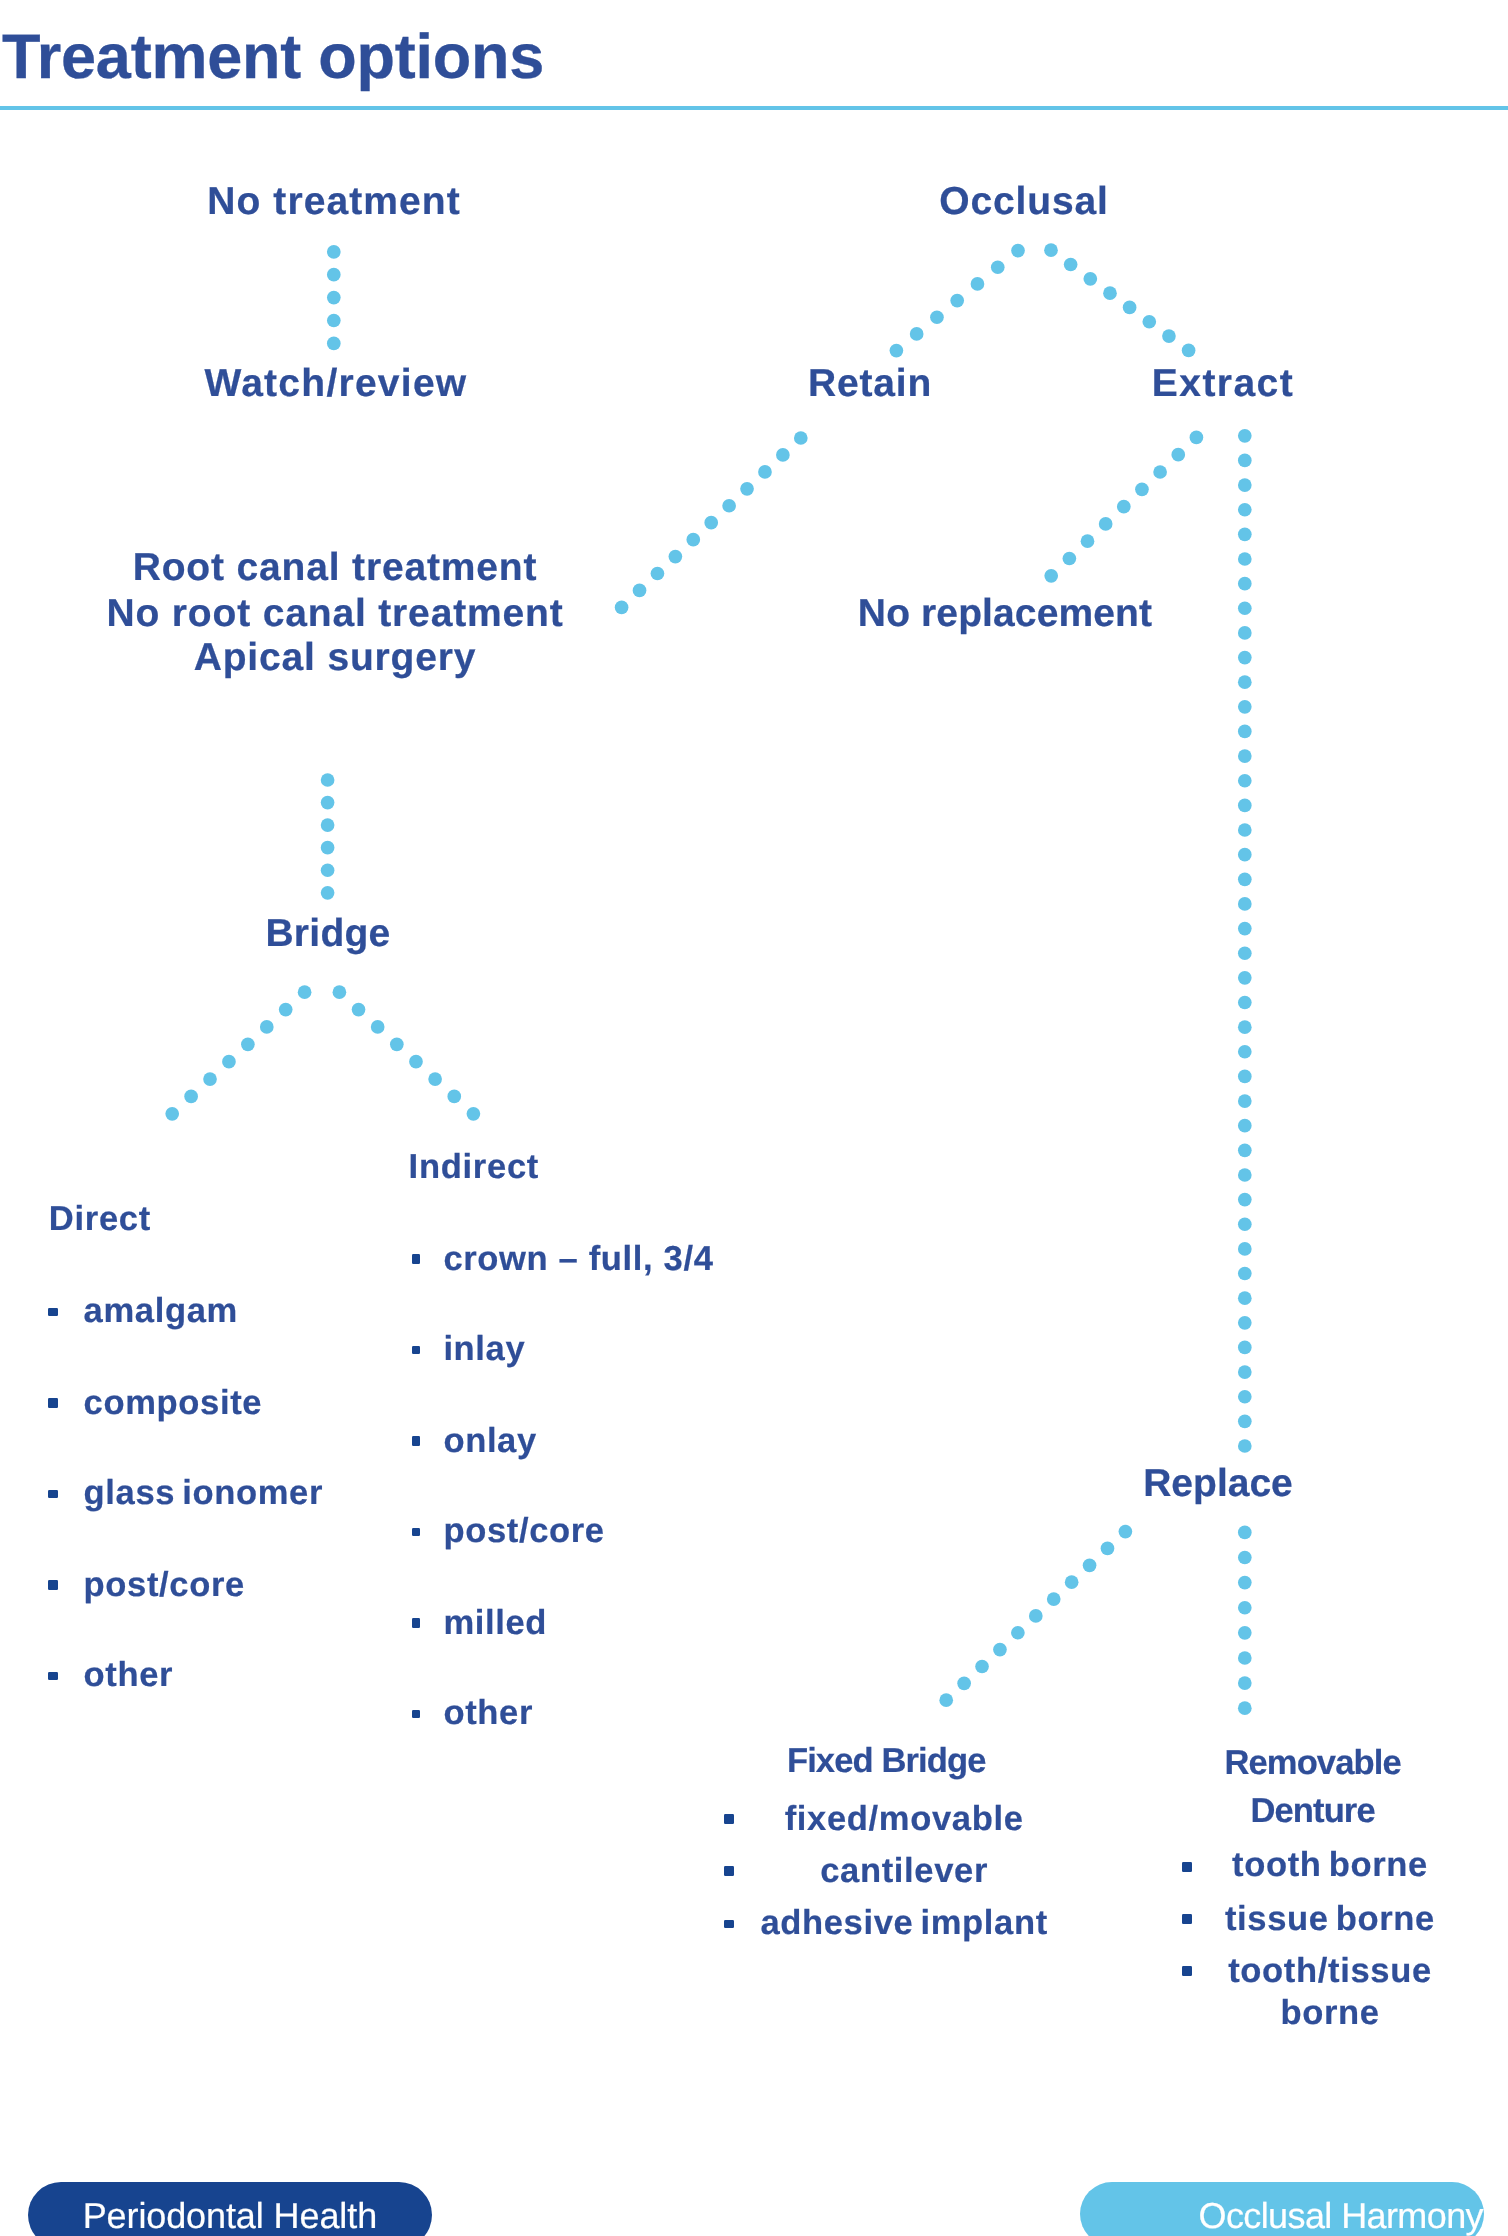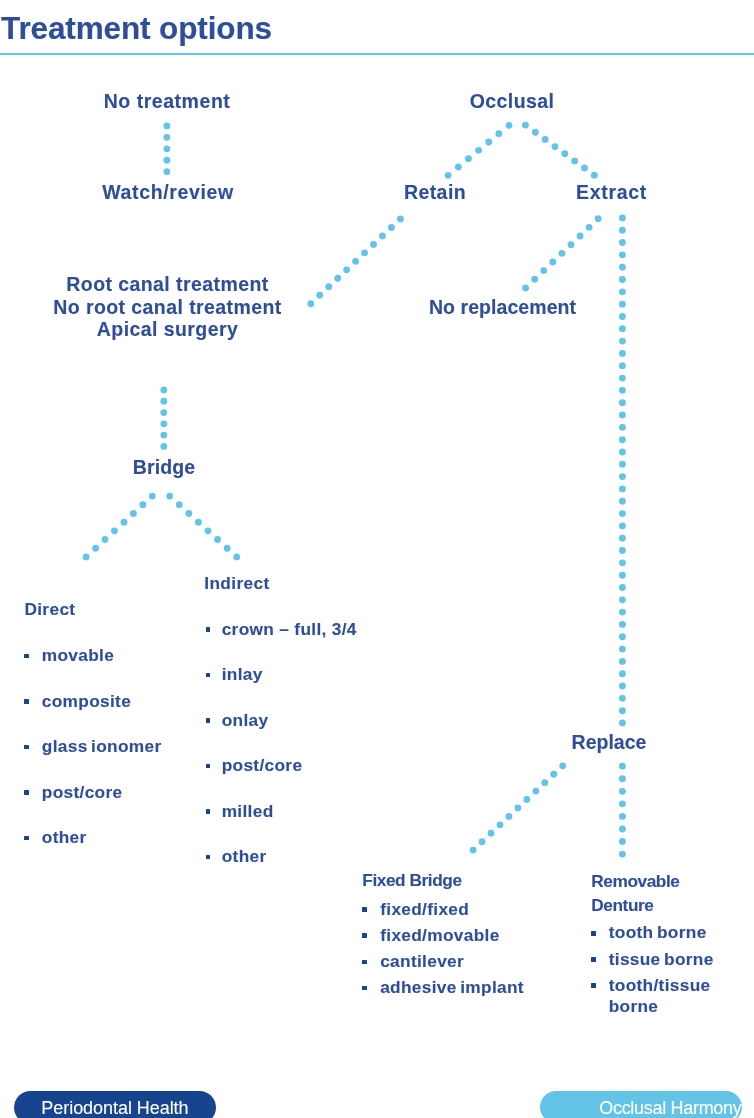--- a/index.html
+++ b/index.html
@@ -28,21 +28,21 @@
   ul.bl li .bul{position:absolute;width:4.5px;height:4.5px;background:#17448F;border-radius:0.6px;}
   #col-direct{left:24.4px;top:600px;}
   #col-direct ul.bl{margin-top:27.1px;}
   #col-direct ul.bl li{margin-bottom:26.5px;padding-left:17.4px;}
   #col-direct ul.bl li .bul{left:0.1px;top:7.5px;}
   #col-indirect{left:204.3px;top:573.6px;}
   #col-indirect ul.bl{margin-top:27.1px;}
   #col-indirect ul.bl li{margin-bottom:26.5px;padding-left:17.4px;word-spacing:0px;}
   #col-indirect ul.bl li .bul{left:1.7px;top:7.5px;}
 
-  .grp{color:#2F4E98;font-weight:bold;-webkit-text-stroke:0.1px #2F4E98;}
+  .grp{color:#2F4E98;font-weight:bold;text-align:center;-webkit-text-stroke:0.1px #2F4E98;}
   .grp-head{font-size:17.3px;letter-spacing:-0.45px;line-height:23.4px;}
   ul.bl.tight li{margin-bottom:5.2px;padding-left:17.9px;line-height:21px;}
   ul.bl.tight li .bul{left:-0.2px;top:8.6px;}
   #grp-fixed{left:362.3px;top:869.4px;}
   #grp-fixed ul.bl.tight{margin-top:5.8px;}
   #grp-removable{left:591.3px;top:870.3px;width:130px;}
   #grp-removable .grp-head{white-space:normal;}
   #grp-removable ul.bl.tight{margin-top:5.3px;}
   #grp-removable ul.bl.tight li{white-space:normal;padding-left:17.4px;margin-bottom:5.2px;}
   #grp-removable .grp-head{line-height:23.4px;}
@@ -218,21 +218,21 @@
 
   <div class="abs node ctr" id="retain-options">
       <div>Root canal treatment</div>
       <div>No root canal treatment</div>
       <div>Apical surgery</div>
     </div>
 
   <div class="abs col" id="col-direct">
     <div class="col-head">Direct</div>
     <ul class="bl">
-        <li><span class="bul"></span><span>movable</span></li>
+        <li><span class="bul"></span><span>amalgam</span></li>
         <li><span class="bul"></span><span>composite</span></li>
         <li><span class="bul"></span><span>glass ionomer</span></li>
         <li><span class="bul"></span><span>post/core</span></li>
         <li><span class="bul"></span><span>other</span></li>
       </ul>
   </div>
   <div class="abs col" id="col-indirect">
     <div class="col-head">Indirect</div>
     <ul class="bl">
         <li><span class="bul"></span><span>crown – full, 3/4</span></li>
@@ -240,21 +240,20 @@
         <li><span class="bul"></span><span>onlay</span></li>
         <li><span class="bul"></span><span>post/core</span></li>
         <li><span class="bul"></span><span>milled</span></li>
         <li><span class="bul"></span><span>other</span></li>
       </ul>
   </div>
 
   <div class="abs grp" id="grp-fixed">
     <div class="grp-head">Fixed Bridge</div>
     <ul class="bl tight">
-        <li><span class="bul"></span><span>fixed/fixed</span></li>
         <li><span class="bul"></span><span>fixed/movable</span></li>
         <li><span class="bul"></span><span>cantilever</span></li>
         <li><span class="bul"></span><span>adhesive implant</span></li>
       </ul>
   </div>
   <div class="abs grp" id="grp-removable">
     <div class="grp-head">Removable Denture</div>
     <ul class="bl tight">
         <li><span class="bul"></span><span>tooth borne</span></li>
         <li><span class="bul"></span><span>tissue borne</span></li>

